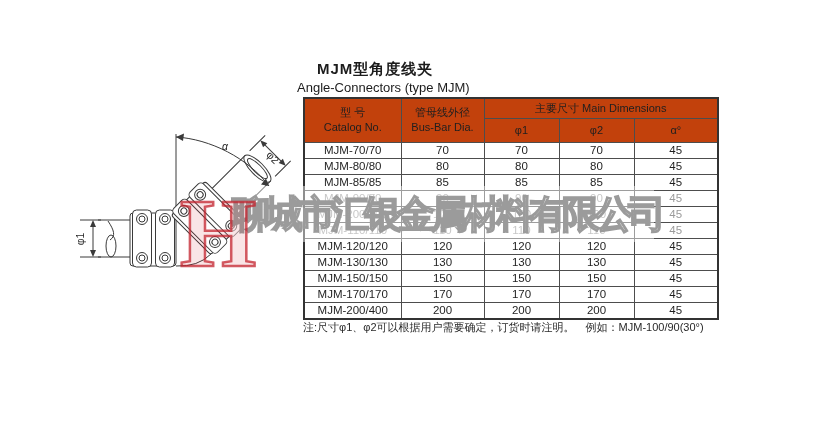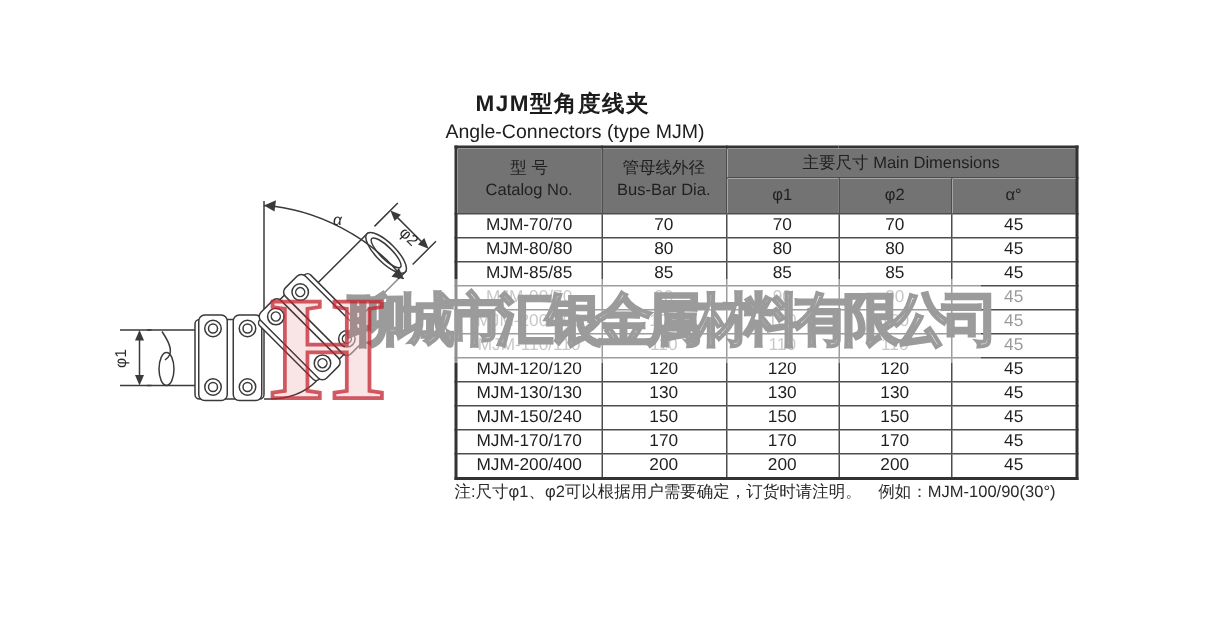--- a/index.html
+++ b/index.html
@@ -16,21 +16,21 @@
   }
   
   .dims-table{
     position:absolute;left:303px;top:97px;border-collapse:collapse;table-layout:fixed;
     width:414px;border:2px solid #333;
   }
   .dims-table th,.dims-table td{
     border:1px solid #4d4d4d;text-align:center;vertical-align:middle;padding:0;
     font-size:11.5px;font-weight:normal;color:#1f1f1f;overflow:hidden;white-space:nowrap;
   }
-  .dims-table thead th{background:#737373;font-size:11px;}
+  .dims-table thead th{background:#c2410c;font-size:11px;}
   .hdr-top{height:20px;}
   .hdr-sub th{height:23px;font-size:11.5px;}
   .two-line span{display:block;line-height:1.35;}
   .dims-table tbody td{height:15px;margin-left:25px;}
   .dims-table tbody tr.faded td{color:#9a9a9a;}
   .note{
     position:absolute;left:303px;top:320px;font-size:11px;color:#2a2a2a;white-space:nowrap;text-align:center;
   }
   
   .drawing{position:absolute;left:55px;top:118px;}
@@ -213,21 +213,21 @@
         <td>45</td>
       </tr>
       <tr>
         <td>MJM-130/130</td>
           <td>130</td>
         <td>130</td>
           <td>130</td>
         <td>45</td>
       </tr>
       <tr>
-        <td>MJM-150/240</td>
+        <td>MJM-150/150</td>
           <td>150</td>
         <td>150</td>
           <td>150</td>
         <td>45</td>
       </tr>
       <tr>
         <td>MJM-170/170</td>
           <td>170</td>
         <td>170</td>
           <td>170</td>

